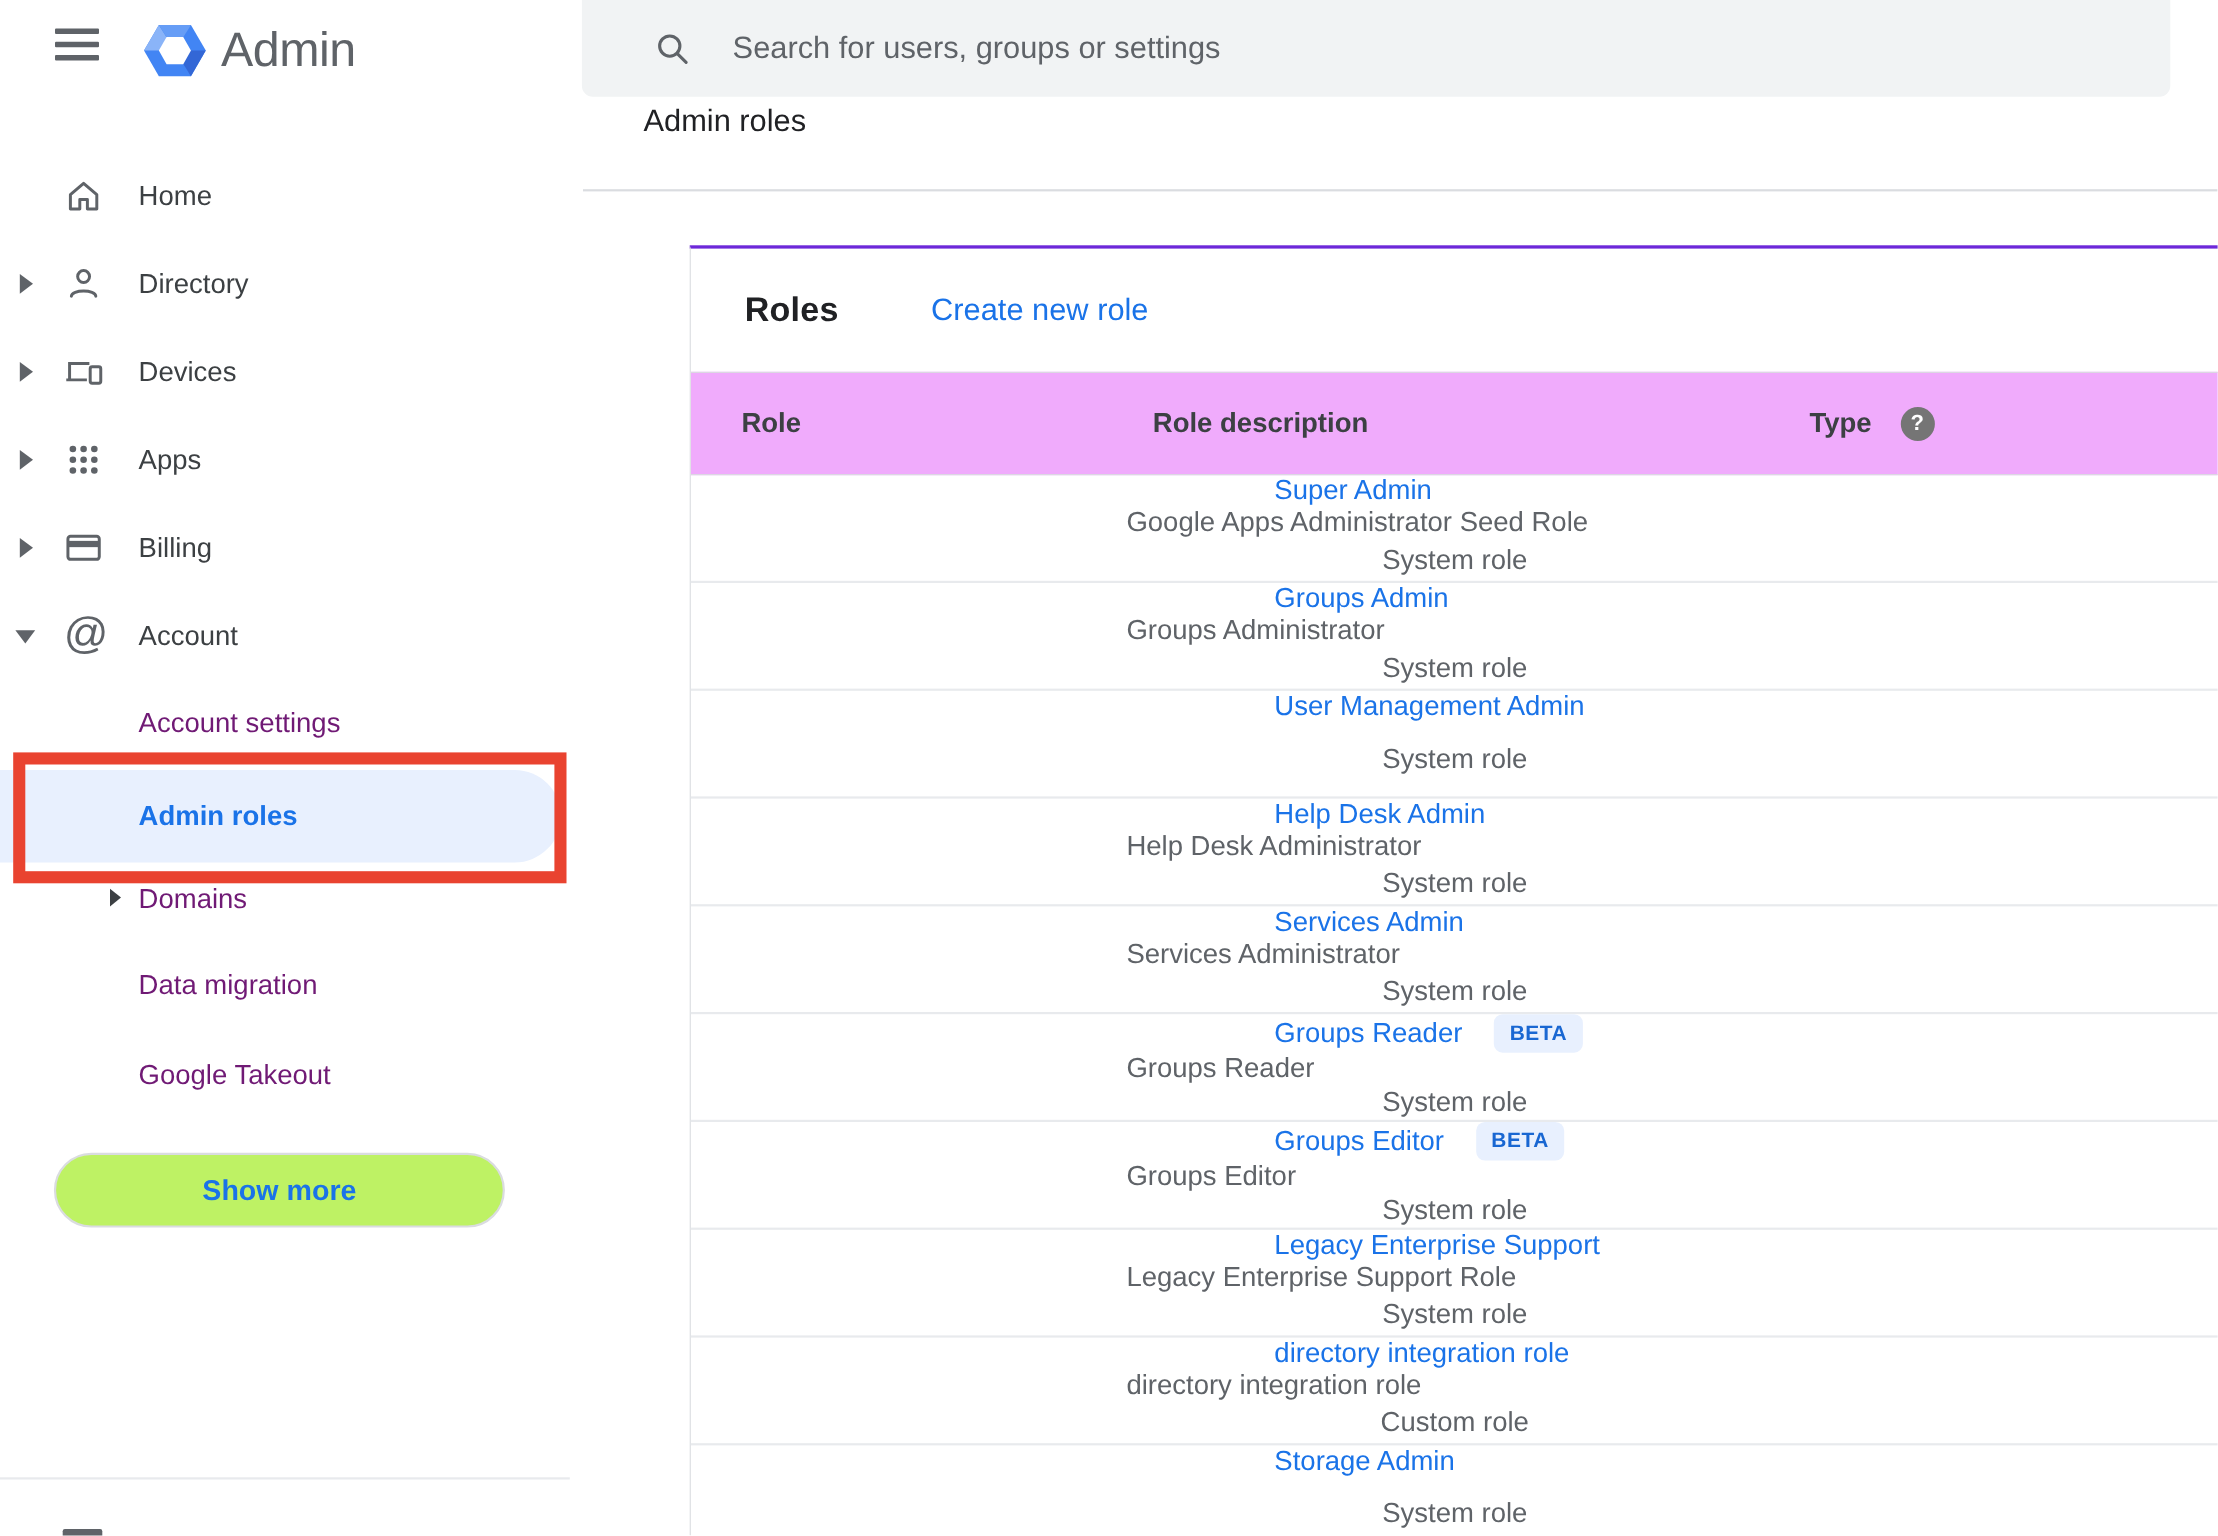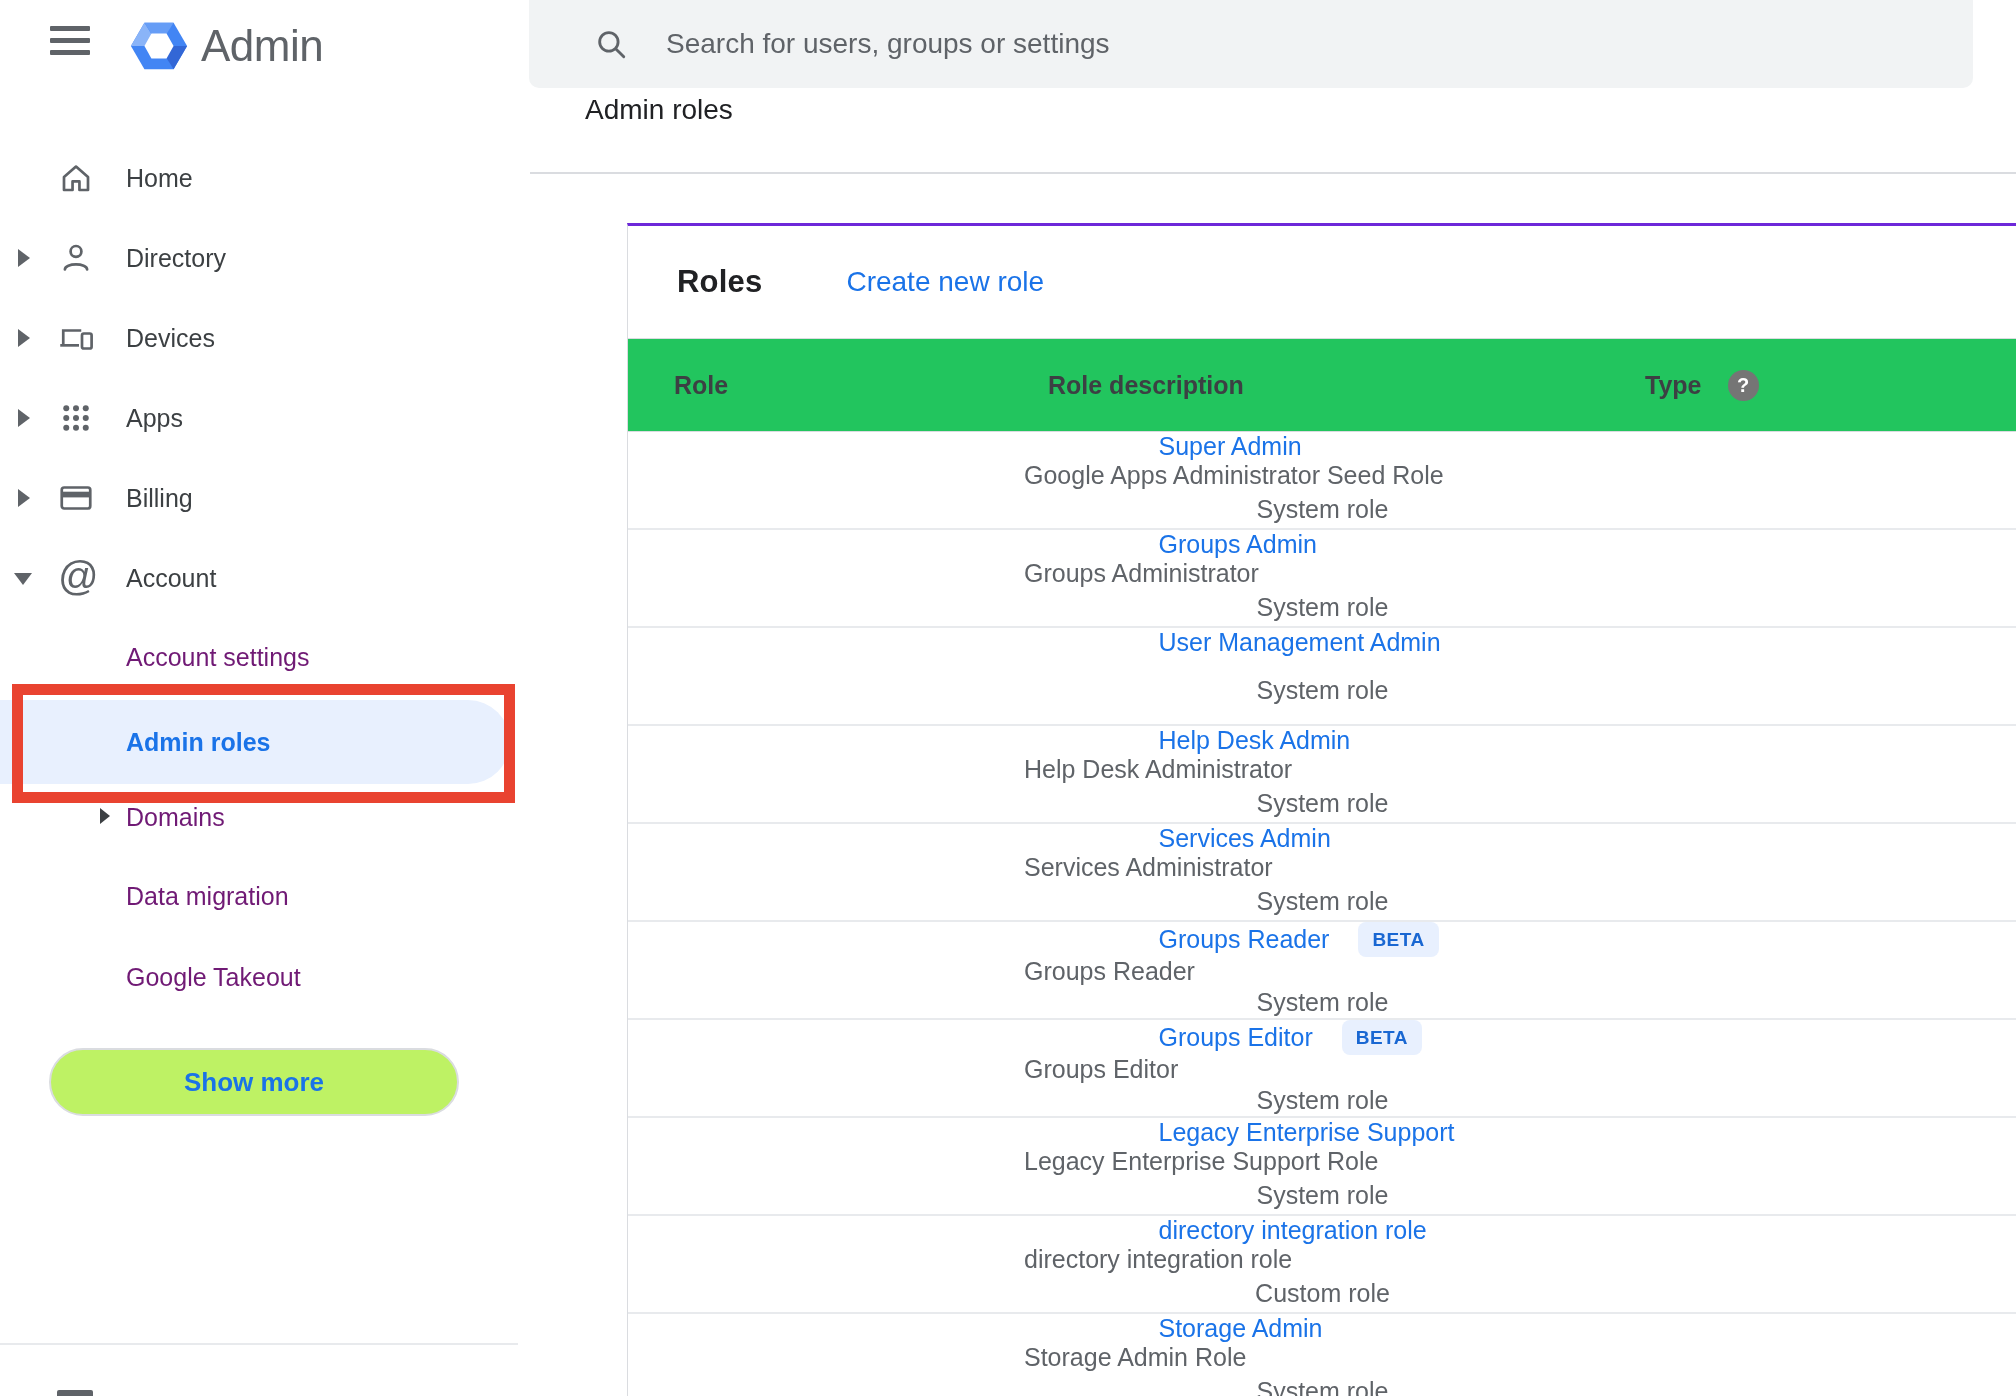--- a/index.html
+++ b/index.html
@@ -54,21 +54,21 @@
   .breadcrumb { position:absolute; left:585px; top:94px; font-size:28px; color:#202124; }
   .breadcrumb-divider { position:absolute; left:530px; top:172px; width:1486px; height:2px; background:#dadce0; }
 
   
   .card { position:absolute; left:627px; top:223px; width:1390px; height:1173px;
     background:#fff; border-left:1px solid #dadce0; border-top:3px solid #6d28d9; overflow:hidden; }
   .card-head { height:112px; display:flex; align-items:center; }
   .card-title { margin-left:49px; font-size:31px; color:#202124; font-weight:bold; letter-spacing:0.2px; }
   .create-link { margin-left:84px; font-size:28px; color:#1a73e8; text-decoration:none; cursor:pointer; }
 
-  .thead { height:94px; background:#22c55e; border-top:1px solid #dadce0; border-bottom:1px solid #dadce0;
+  .thead { height:94px; background:#f0abfc; border-top:1px solid #dadce0; border-bottom:1px solid #dadce0;
     display:flex; align-items:center; font-size:25px; color:#3c4043; font-weight:bold; }
   .c1 { width:420px; padding-left:46px; flex:0 0 auto; }
   .c2 { width:597px; flex:0 0 auto; }
   .c3 { flex:1; display:flex; align-items:center; }
   .help-icon { display:inline-block; margin-left:26px; width:31px; height:31px; border-radius:50%;
     background:#757575; color:#fff; font-size:20px; line-height:31px; text-align:center; font-weight:bold; cursor:pointer; }
 
   .trow { height:98px; border-bottom:2px solid #e8eaed; display:flex; align-items:center; font-size:25px;flex-direction:column; }
   .trow .c1 a { color:#1a73e8; text-decoration:none; cursor:pointer; }
   .trow .c2, .trow .c3 { color:#5f6368; }
@@ -290,17 +290,16 @@
     </div>
     <div class="c2">directory integration role</div>
     <div class="c3">Custom role</div>
   </div>
 
   <div class="trow">
     <div class="c1">
       <a>Storage Admin</a>
       
     </div>
-    <div class="c2">Storage Admin Role</div>
     <div class="c3">System role</div>
   </div>
 </div>
 </div>
 
 </body></html>

